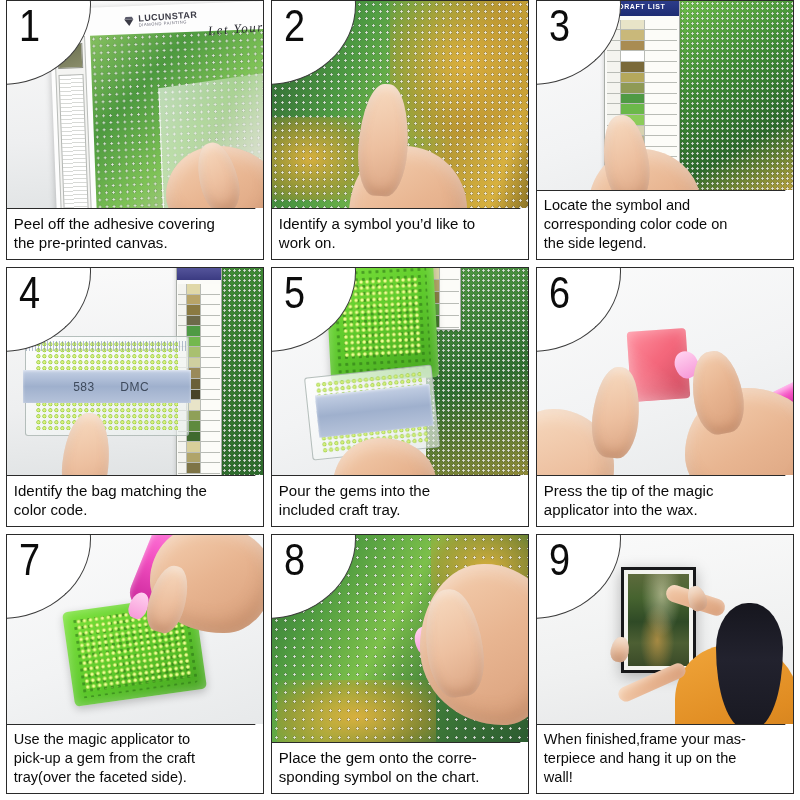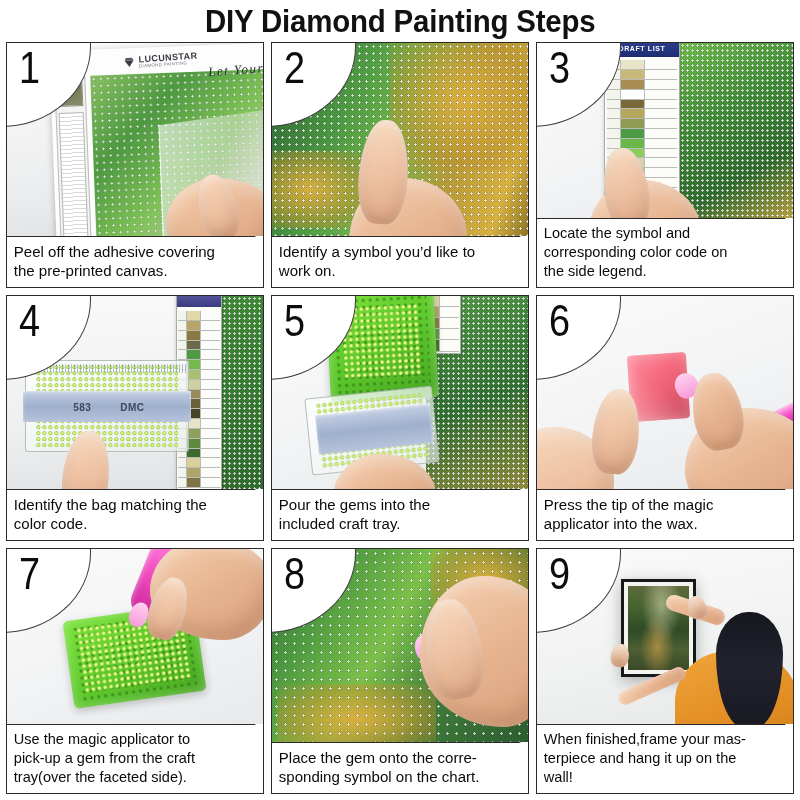--- a/index.html
+++ b/index.html
@@ -293,21 +293,21 @@
     background-size: 6px 6px;
   }
   .bag-label {
     position: absolute;
     background: linear-gradient(180deg, #c3cfe4 0%, #9fb0cd 50%, #b6c3da 100%);
     box-shadow: inset 0 1px 3px rgba(255,255,255,0.6);
   }
   .bag-label span {
     position: absolute; top: 50%; transform: translateY(-50%);
     font-family: "Liberation Sans Narrow", "Liberation Sans", sans-serif;
-    font-size: 10px; color: #3e4a5c; letter-spacing: 0.5px; font-weight: bold;
+    font-size: 12px; color: #3e4a5c; letter-spacing: 0.5px;
   }
   .bag-zip {
     position: absolute;
     background: repeating-linear-gradient(90deg, rgba(120,140,170,0.55) 0 1px, rgba(255,255,255,0) 1px 3px);
   }
 
   
   .chart-card {
     position: absolute;
     background: #fbfbf8;
@@ -376,23 +376,20 @@
     position: absolute;
     border-radius: 40px;
     box-shadow: inset 0 2px 6px rgba(255,255,255,0.35);
   }
 </style>
 </head>
 <body>
 
 <div class="page">
 
-  <div class="title-bar">
-    <div class="title">DIY Diamond Painting Steps</div>
-  </div>
 
   <div class="grid">
 
     <div class="cell">
       <div class="photo">
         <div class="art">
           <div class="table-bg"></div>
           <div class="sheet">
             <div class="sheet-art"></div>
             <div class="canvas-tex" style="left:18%;top:13%;right:2%;bottom:0;width:auto;height:auto;"></div>

